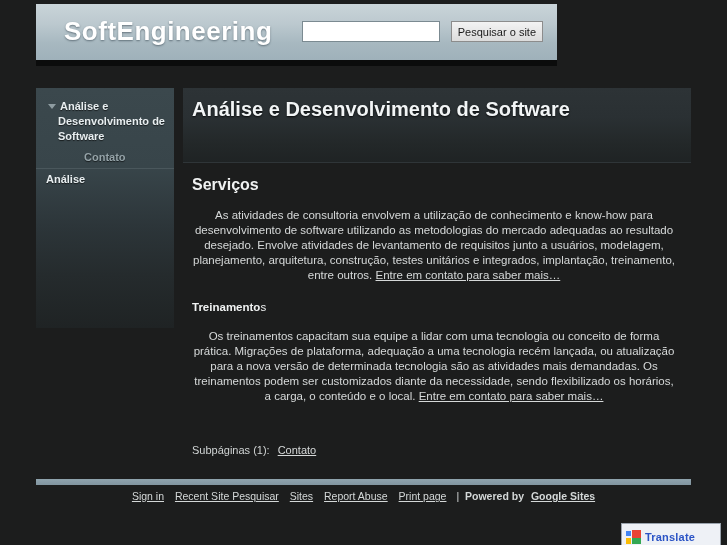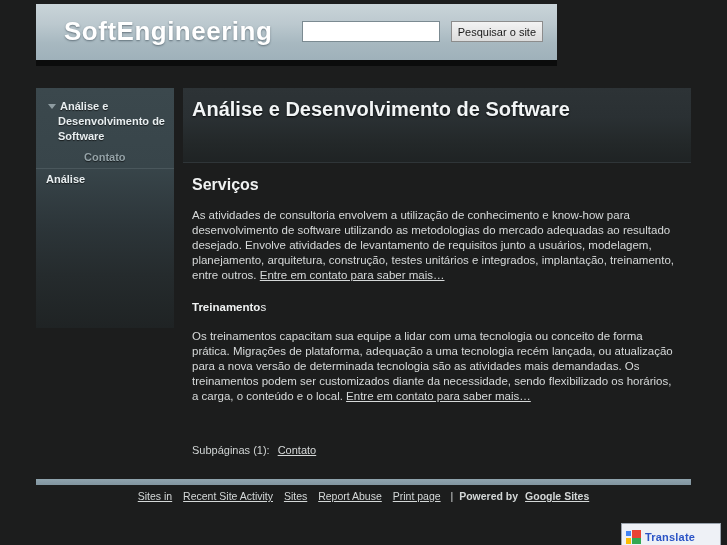--- a/index.html
+++ b/index.html
@@ -158,21 +158,21 @@
   .h-sub {
     font-size: 11.5px;
     font-weight: bold;
     color: #f0f2f2;
     margin: 0 0 14px 0;
   }
   .h-sub .plain { font-weight: normal; }
   p.para {
     margin: 0 6px 17px 0;
     color: #d6d9d9;
-    text-align: left;
+    text-align: center;
   }
   a.inline-link {
     color: #d6d9d9;
     text-decoration: underline;
   }
 
   .subpages {
     margin: 40px 0 0 9px;
     font-size: 11px;
     color: #d0d4d4;
@@ -301,22 +301,22 @@
 
   <div class="subpages">
     <span>Subpáginas (1):</span><a href="#">Contato</a>
   </div>
 
 </div>
 
 <div class="footer-rule"></div>
 
 <div class="footer">
-  <a href="#">Sites in</a>
-  <a href="#">Recent Site Activity</a>
+  <a href="#">Sign in</a>
+  <a href="#">Recent Site Pesquisar</a>
   <a href="#">Sites</a>
   <a href="#">Report Abuse</a>
   <a href="#">Print page</a>
   <span class="sep-bar">|</span>
   <span class="powered"><span>Powered by</span> <a href="#">Google Sites</a></span>
 </div>
 
 <div class="translate-badge">
   <span class="g-icon">
     <i class="b"></i>

